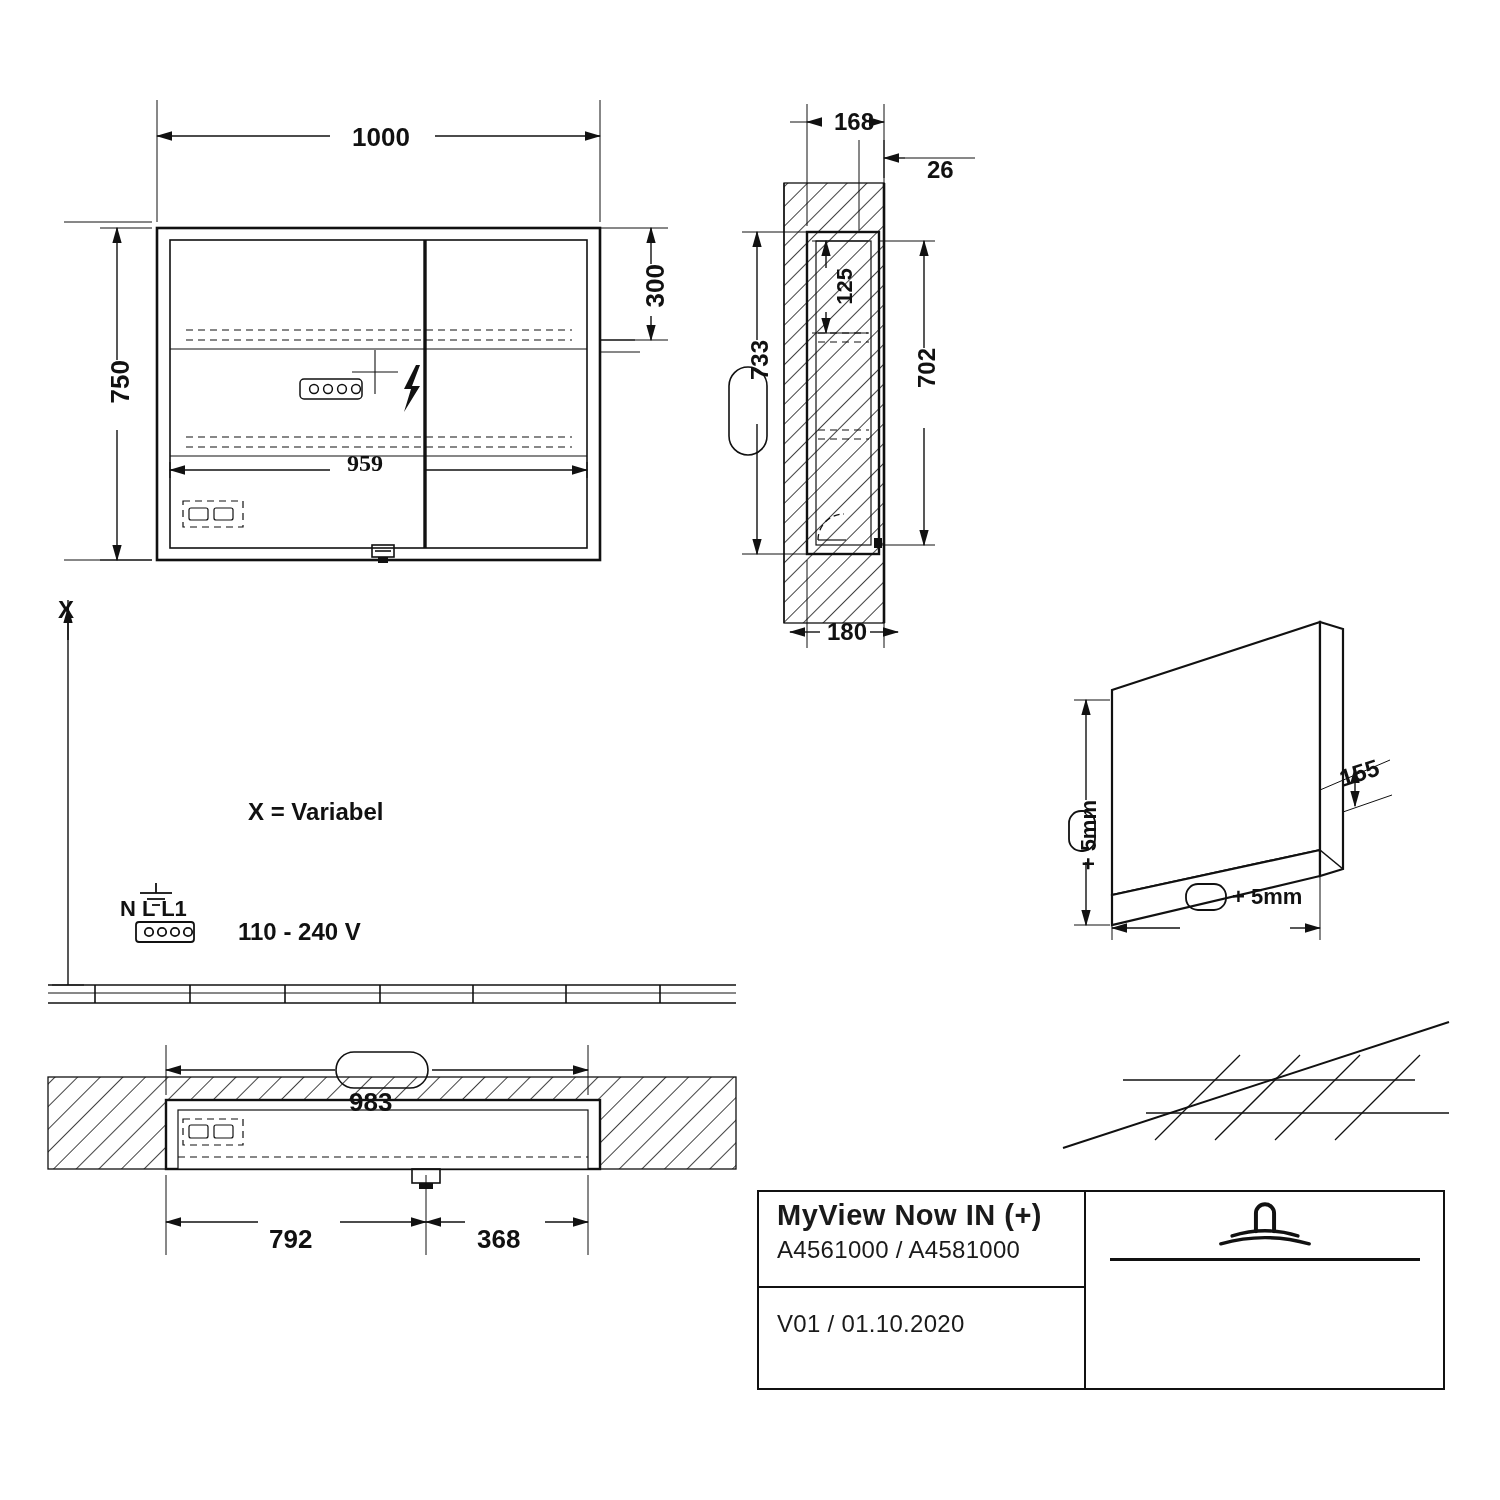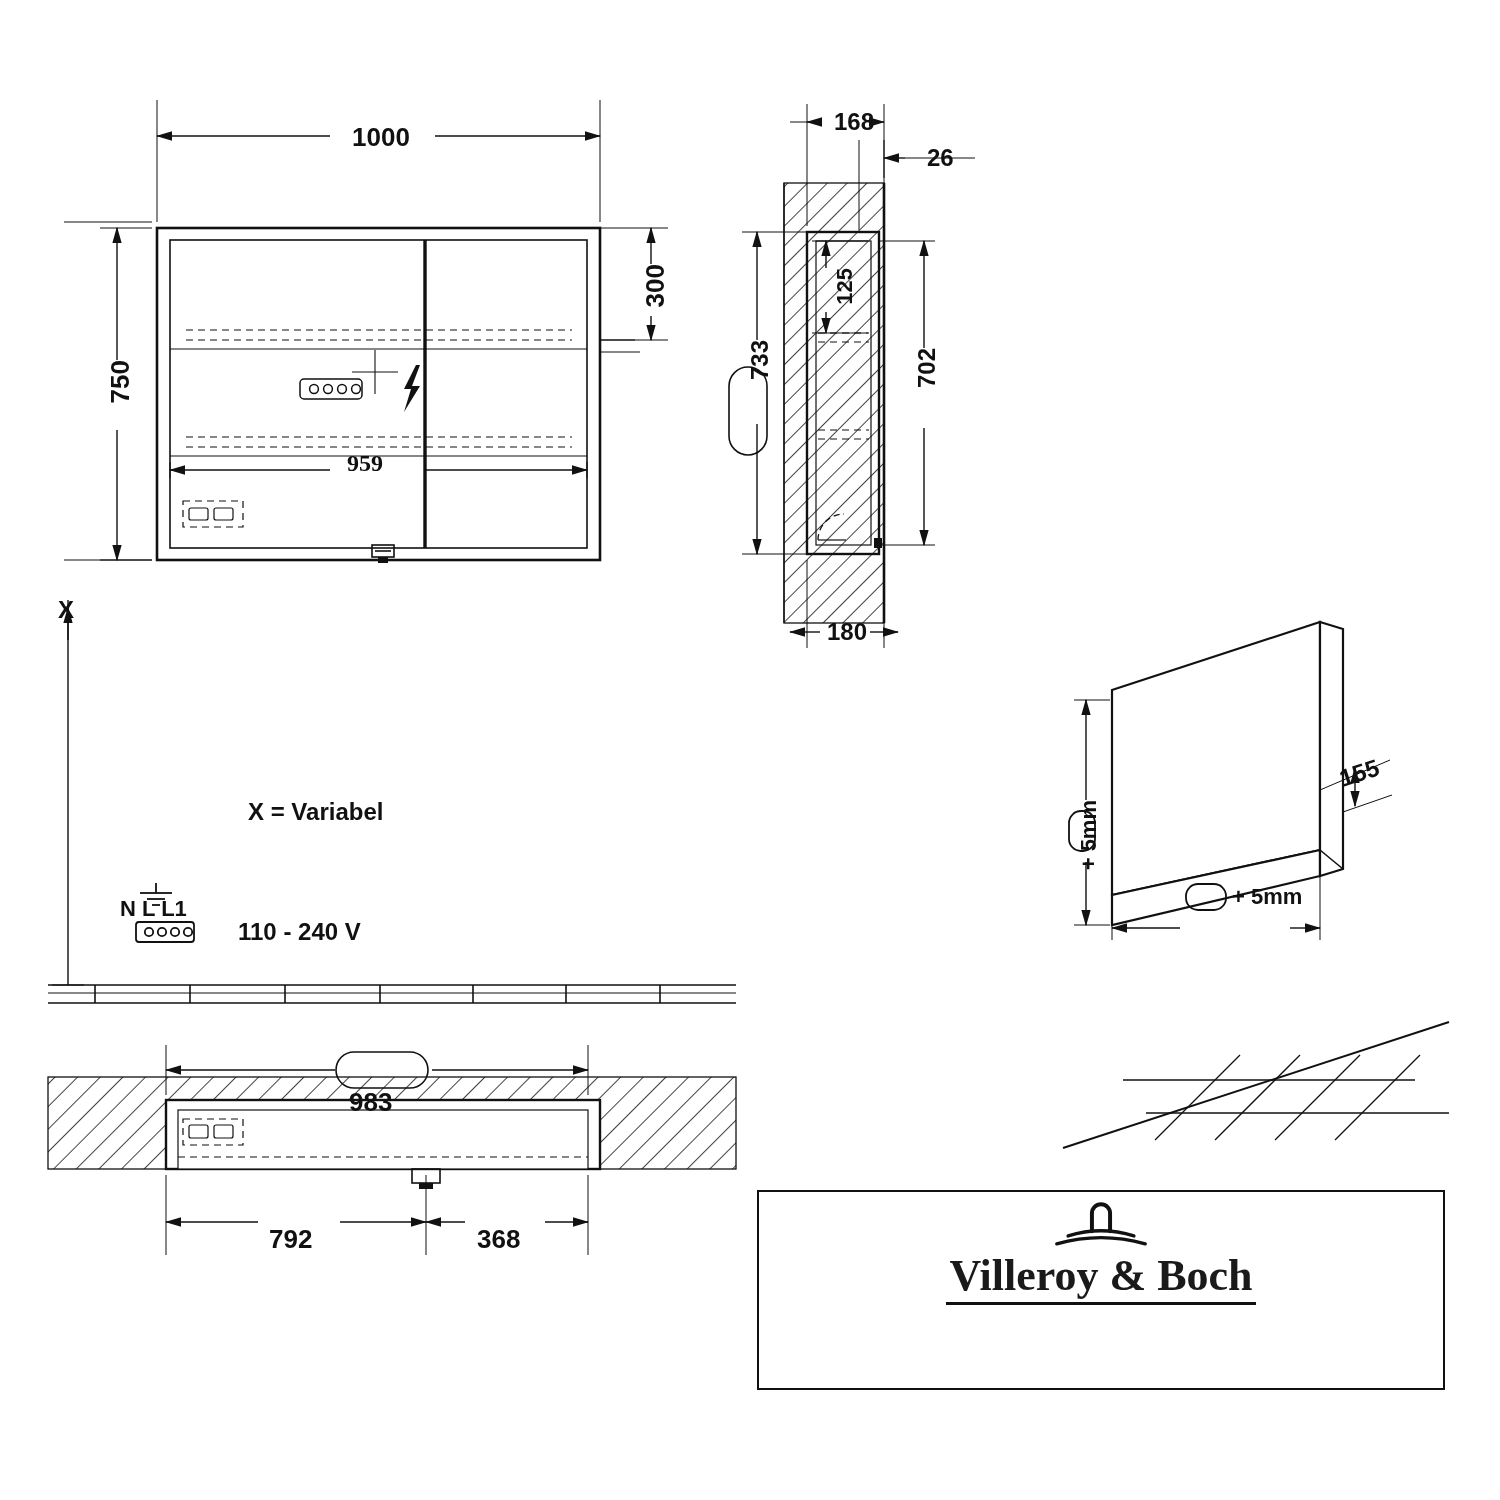--- a/index.html
+++ b/index.html
@@ -278,21 +278,21 @@
   <div class="lbl s26 vert" style="left:105px;top:360px;">750</div>
 
   <div class="lbl s26 vert" style="left:640px;top:264px;">300</div>
 
   <div class="lbl s24" style="left:347px;top:450px;font-family:Liberation Serif, serif;">959</div>
 
   <div class="lbl s24" style="left:58px;top:596px;">X</div>
 
   <div class="lbl s24" style="left:834px;top:108px;">168</div>
 
-  <div class="lbl s24" style="left:927px;top:144px;text-align:right;">26</div>
+  <div class="lbl s24" style="left:927px;top:156px;text-align:right;">26</div>
 
   <div class="lbl s24 vert" style="left:746px;top:340px;">733</div>
 
   <div class="lbl s22 vert" style="left:832px;top:268px;">125</div>
 
   <div class="lbl s24 vert" style="left:913px;top:348px;">702</div>
 
   <div class="lbl s24" style="left:827px;top:618px;">180</div>
 
   <div class="lbl s24" style="left:248px;top:798px;text-align:right;">X = Variabel</div>
@@ -307,28 +307,36 @@
 
   <div class="lbl s24" style="left:1336px;top:766px;transform:rotate(-18deg);transform-origin:0 0;">155</div>
 
   <div class="lbl s26" style="left:349px;top:1087px;">983</div>
 
   <div class="lbl s26" style="left:269px;top:1224px;">792</div>
 
   <div class="lbl s26" style="left:477px;top:1224px;">368</div>
 
   <div class="titleblock">
+    <div class="tb-left">
+      <div class="tb-l-top">
+        <div class="tb-title">MyView Now IN (+)</div>
+        <div class="tb-sub">A4561000 / A4581000</div>
+      </div>
+      <div class="tb-l-bot">
+        <div class="tb-ver">V01 / 01.10.2020</div>
+      </div>
+    </div>
     <div class="tb-right">
       <svg viewBox="0 0 300 90" style="position:absolute;left:50%;top:6px;width:170px;height:52px;transform:translateX(-50%);">
         <g stroke="#111" fill="none" stroke-width="7" stroke-linecap="round">
           <path d="M134 58 L134 26 A16 16 0 0 1 166 26 L166 58"></path>
           <path d="M92 66 Q150 48 208 66" stroke-width="6"></path>
           <path d="M72 80 Q150 58 228 80" stroke-width="6"></path>
         </g>
       </svg>
       <div class="brand" style="top:62px;">
-        <div class="brand-name">Villeroy &amp; Boch</div>
         <div class="brand-rule"></div>
       </div>
     </div>
   </div>
 
 </div>
 
 </body></html>

